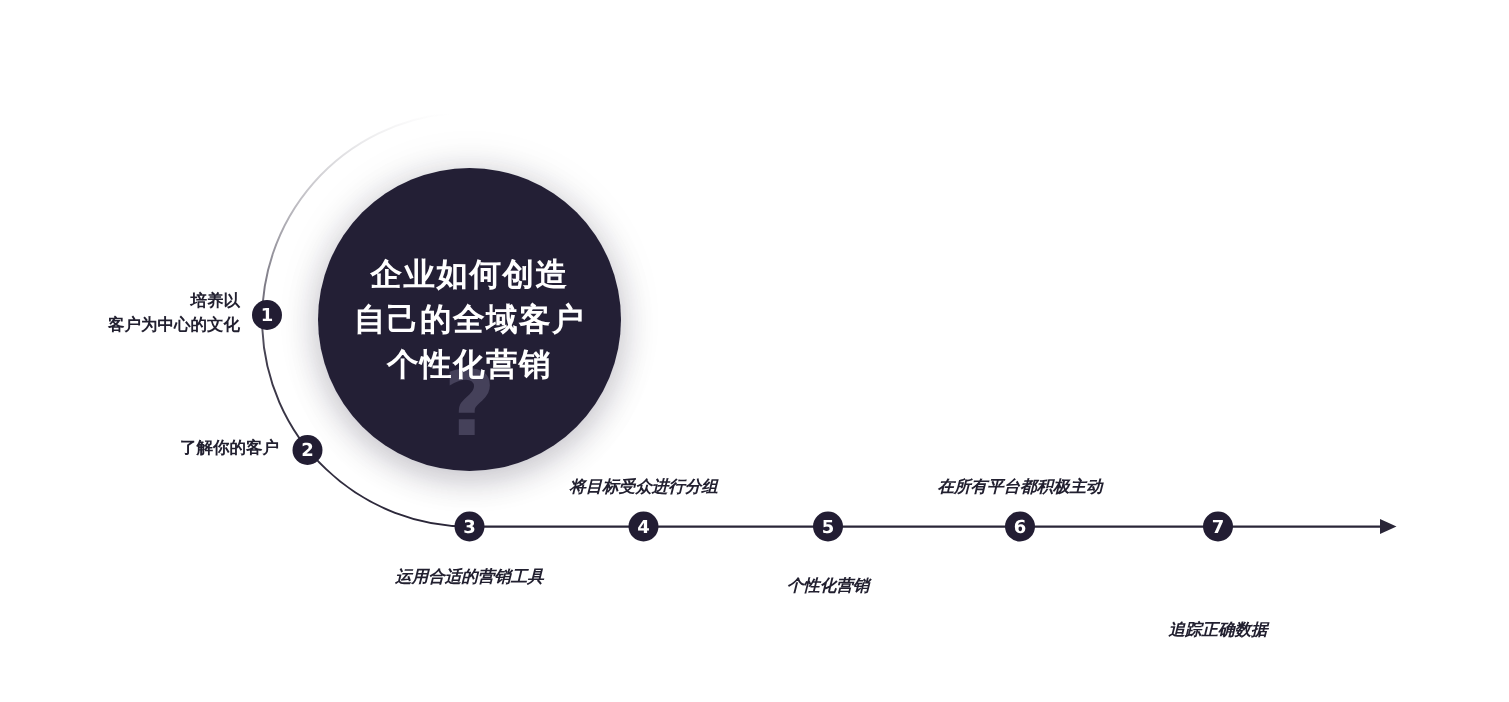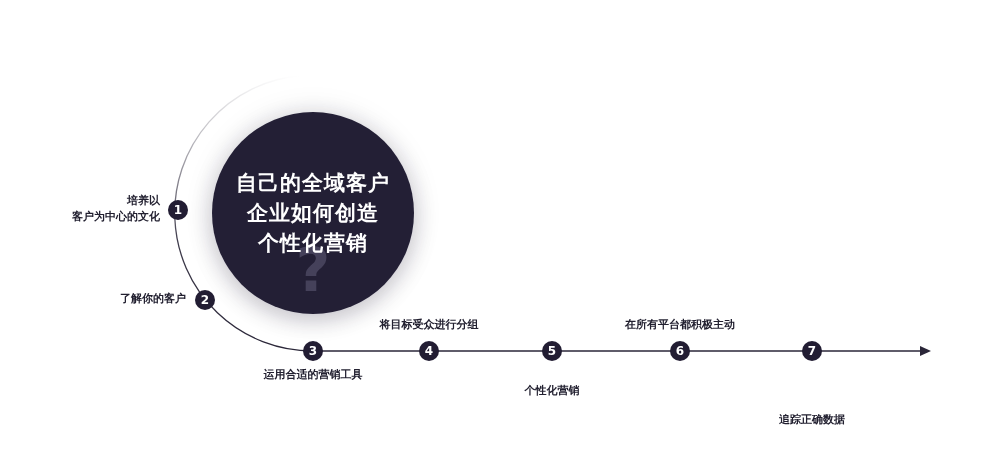--- a/index.html
+++ b/index.html
@@ -15,21 +15,21 @@
            font-size:60px; font-weight:bold; color:#45415a; line-height:60px; }
   .hub-title { position:absolute; left:0; top:56px; width:202px; text-align:center;
                color:#ffffff; font-weight:bold; font-size:21px; line-height:30px; letter-spacing:1px; }
   .hub-title div { white-space:nowrap; }
   .marker { position:absolute; width:20px; height:20px; border-radius:50%;
             background:#221d33; color:#fff; font-weight:bold; font-size:12px;
             line-height:20px; text-align:center; }
   .label { position:absolute; font-size:11px; font-weight:bold; color:#222030;
            white-space:nowrap; line-height:16px; }
   .label.right { text-align:right; }
-  .label.center { transform:translateX(-50%); text-align:right; }
+  .label.center { transform:translateX(-50%); text-align:right;font-style:italic; }
 </style>
 </head>
 <body>
 
 <div class="canvas">
 
   <svg class="lines" width="1006" height="468">
     <defs>
       <linearGradient id="arcfade" x1="0" y1="0" x2="0" y2="1">
         <stop offset="0" stop-color="#2a2638" stop-opacity="0"></stop>
@@ -41,37 +41,37 @@
 
     <path d="M 301 75.5 A 138 138 0 0 0 313 351" fill="none" stroke="url(#arcfade)" stroke-width="1.3"></path>
 
     <line x1="313" y1="351" x2="920" y2="351" stroke="#2a2638" stroke-width="1.5"></line>
     <polygon points="920,346 931,351 920,356" fill="#2a2638"></polygon>
   </svg>
 
   <div class="hub">
     <div class="hub-q">?</div>
     <div class="hub-title">
+      <div>企业如何创造</div>
       <div>自己的全域客户</div>
-      <div>企业如何创造</div>
       <div>个性化营销</div>
     </div>
   </div>
 
   <div class="marker" style="left:168px; top:200px;">1</div>
   <div class="label right" style="right:846px; top:193px;">
     <div>培养以</div>
     <div>客户为中心的文化</div>
   </div>
 
   <div class="marker" style="left:195px; top:290px;">2</div>
   <div class="label right" style="right:820px; top:291px;">了解你的客户</div>
 
   <div class="marker" style="left:303px; top:341px;">3</div>
-  <div class="label center" style="left:313px; top:367px;">运用合适的营销工具</div>
+  <div class="label center" style="left:313px; top:377px;">运用合适的营销工具</div>
 
   <div class="marker" style="left:419px; top:341px;">4</div>
   <div class="label center" style="left:429px; top:317px;">将目标受众进行分组</div>
 
   <div class="marker" style="left:542px; top:341px;">5</div>
   <div class="label center" style="left:552px; top:383px;">个性化营销</div>
 
   <div class="marker" style="left:670px; top:341px;">6</div>
   <div class="label center" style="left:680px; top:317px;">在所有平台都积极主动</div>
 

